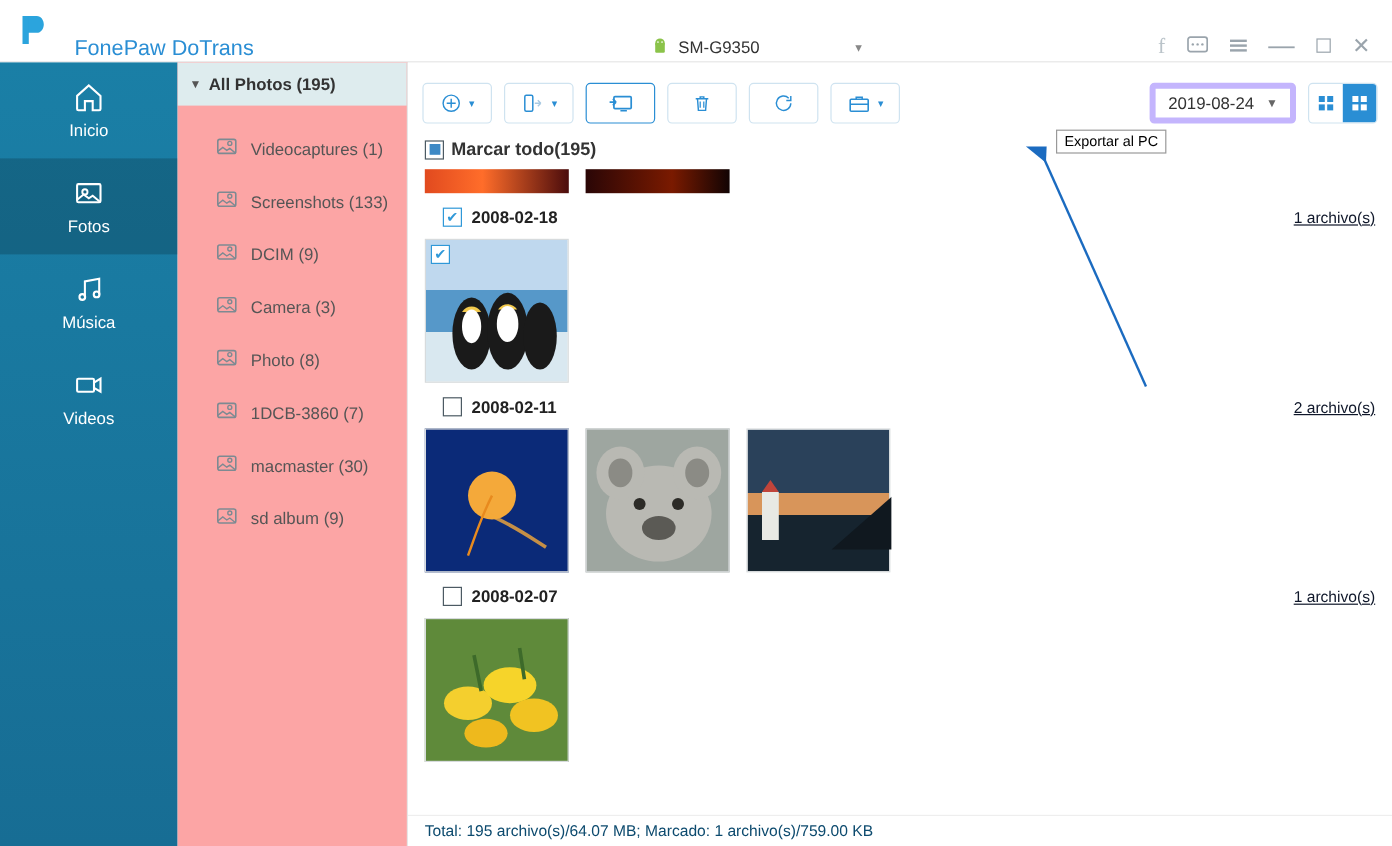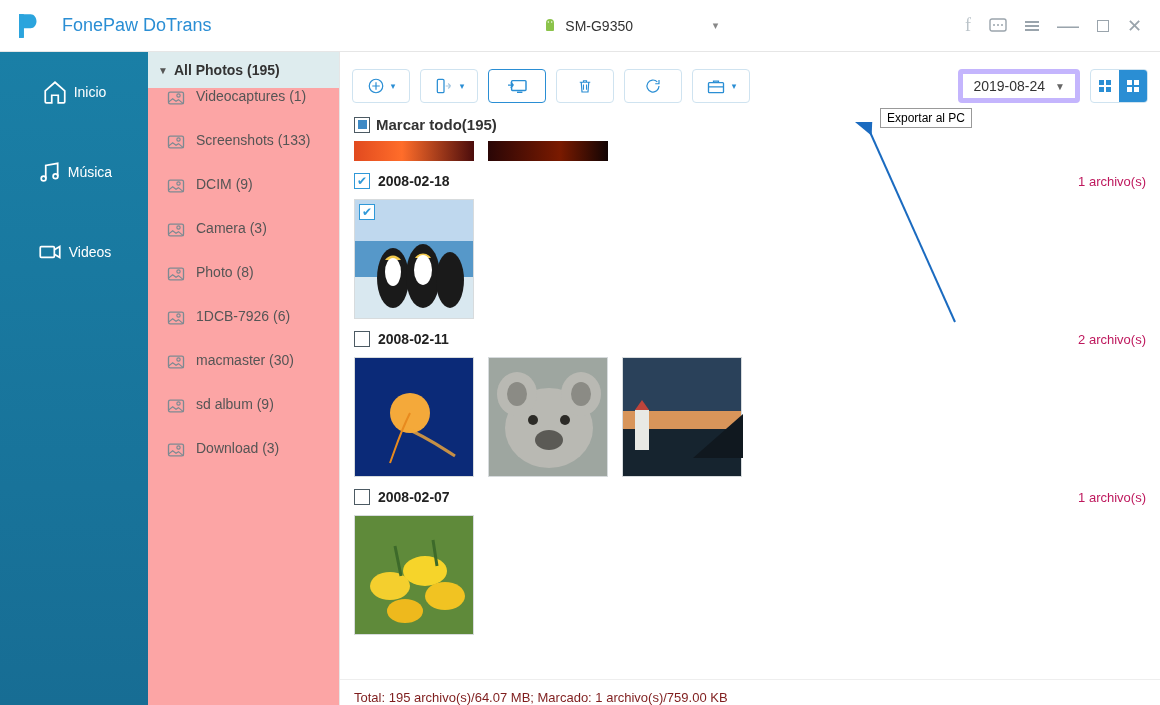--- a/index.html
+++ b/index.html
@@ -1,44 +1,44 @@
 <!DOCTYPE html>
 <html><head>
 <meta charset="utf-8">
 <style>
 * { box-sizing: border-box; margin: 0; padding: 0; font-family: "Segoe UI", Arial, sans-serif; }
 body { width: 1160px; height: 705px; background: #fff; overflow: hidden; position: relative; }
 
 
-.titlebar { height: 52px; display: flex; align-items: center; border-bottom: 1px solid #e6e6e6; }
+.titlebar { height: 52px; display: flex; align-items: flex-end; border-bottom: 1px solid #e6e6e6; }
 .logo { width: 52px; height: 52px; display: flex; align-items: center; justify-content: center; }
 .app-title { color: #2a8ed4; font-size: 18px; font-weight: 400; margin-left: 10px; }
 .device-wrap { flex: 1; display: flex; justify-content: center; }
 .device-sel { display: flex; align-items: center; gap: 8px; font-size: 14px; color: #333; padding: 4px 8px; cursor: pointer; min-width: 180px; justify-content: center; position: relative; }
 .device-sel .chev { position: absolute; right: -40px; color: #888; font-size: 11px; }
 .win-ctrls { display: flex; align-items: center; gap: 18px; padding-right: 18px; color: #9aa4ac; }
 .win-ctrls span { cursor: pointer; font-size: 16px; display:flex; align-items:center; }
 .win-ctrls .sq { width: 12px; height: 12px; border: 1.5px solid #9aa4ac; display: inline-block; }
 .win-ctrls .x { font-size: 18px; }
 .win-ctrls .bars{display:flex;flex-direction:column;gap:2px}
 .win-ctrls .bars i{width:14px;height:2px;background:#9aa4ac;display:block}
 
 
 .app-body { display: flex; height: calc(705px - 52px); }
 .nav { width: 148px; background: linear-gradient(#1a7fa6,#176d94); color: #fff; }
-.nav-item { display: flex; flex-direction: row; align-items: center; justify-content: center; height: 80px; cursor: pointer; gap: 6px; font-size: 14px; }
+.nav-item { display: flex; flex-direction: column; align-items: center; justify-content: center; height: 80px; cursor: pointer; gap: 6px; font-size: 14px; }
 .nav-item.active { background: rgba(0,0,0,0.18); }
 .nav-item svg { stroke: #fff; fill: none; }
 
 
 .album-col { width: 192px; background: #fca5a5; border-right: 1px solid #e6e6e6; overflow-y:auto; }
 .album-hdr { height: 36px; display: flex; align-items: center; background: #deecee; font-weight: 700; font-size: 14px; color: #333; padding-left: 10px; gap: 6px; }
 .album-hdr::before{content:"▼"; font-size:10px; color:#555;}
 .album-list { }
-.album-li { display: flex; align-items: flex-start; height: 44px; padding-left: 18px; gap: 10px; font-size: 14px; color: #555; cursor: pointer; }
+.album-li { display: flex; align-items: flex-end; height: 44px; padding-left: 31px; gap: 10px; font-size: 14px; color: #555; cursor: pointer; }
 .album-ico { width: 20px; height: 20px; flex-shrink:0; }
 .album-ico svg{stroke:#7d8a92;}
 
 
 .content { flex: 1; display: flex; flex-direction: column; position: relative; }
 .toolbar { height: 48px; display: flex; align-items: center; padding: 0 12px; gap: 10px; margin-top:10px; }
 .tbtn { height: 34px; min-width: 58px; border: 1px solid #cfe3f0; border-radius: 4px; background: #fff; display: flex; align-items: center; justify-content: center; cursor: pointer; color: #2a8ed4; gap: 6px; }
 .tbtn.active{border-color:#2a8ed4;}
 .tbtn .caret{font-size:9px;color:#2a8ed4;}
 .toolbar-spacer{flex:1;}
@@ -49,31 +49,31 @@
 
 .tooltip{position:absolute; left:540px; top:56px; border:1px solid #999; background:#fff; font-size:12px; padding:2px 6px; z-index:10;}
 
 .photo-area { flex:1; overflow-y:auto; padding: 0 14px 10px 14px; }
 .mark-all { display:flex; align-items:center; gap:6px; margin: 6px 0 8px 0; font-size:15px; font-weight:700; color:#333;}
 .cb{width:16px;height:16px;border:1.5px solid #4c5a63;display:inline-flex;align-items:center;justify-content:center;flex-shrink:0;background:#fff;}
 .cb.partial::after{content:"";width:9px;height:9px;background:#3d89c5;}
 .cb.checked{border-color:#2f98d8;}
 .cb.checked::after{content:"✔";color:#2f98d8;font-size:12px;line-height:1;}
 
-.group-hdr{display:flex;align-items:center;gap:8px;margin-top:12px;font-size:14px;}
+.group-hdr{display:flex;align-items:center;gap:8px;margin-top:12px;font-size:14px;margin-left:15px;}
 .group-hdr .date{font-weight:700;color:#222;}
-.group-hdr .cnt{margin-left:auto;color:#be185d;font-size:13px;}
+.group-hdr .cnt{margin-left:auto;color:#0f172a;font-size:13px;text-decoration:underline;}
 .thumbs{display:flex;gap:14px;margin-top:10px;}
 .thumb{width:120px;height:120px;border:1px solid #d7dbdd;position:relative;}
 .thumb .tcb{position:absolute;left:4px;top:4px;}
 
 .stripe{display:flex;gap:14px;}
 .stripe .s{width:120px;height:20px;}
 
-.status{height:26px;display:flex;align-items:flex-end;padding:0 14px;font-size:13px;color:#7f1d1d;border-top:1px solid #eee;}
+.status{height:26px;display:flex;align-items:center;padding:0 14px;font-size:13px;color:#0c4a6e;border-top:1px solid #eee;}
 
 .arrow{position:absolute;pointer-events:none;z-index:9;}
 
 
 svg{display:block}
 </style>
 </head>
 <body>
 
 <div class="titlebar">
@@ -125,20 +125,28 @@
 
 <div class="app-body">
 
   <div class="nav">
     <div class="nav-item">
       <svg width="26" height="26" viewBox="0 0 24 24">
           <path d="M3 11l9-8 9 8v10a1 1 0 0 1-1 1h-5v-7h-6v7H4a1 1 0 0 1-1-1V11z" stroke-width="1.6"></path>
         </svg>
       <span>Inicio</span>
     </div>
+    <div class="nav-item active">
+      <svg width="26" height="26" viewBox="0 0 24 24">
+          <rect x="3" y="5" width="18" height="14" rx="1" stroke-width="1.6"></rect>
+          <circle cx="9" cy="11" r="2" stroke-width="1.5"></circle>
+          <path d="M3 17l5-4 4 3 3-2 6 5" stroke-width="1.5"></path>
+        </svg>
+      <span>Fotos</span>
+    </div>
     <div class="nav-item">
       <svg width="26" height="26" viewBox="0 0 24 24">
           <path d="M9 18V6l11-2v12" stroke-width="1.6"></path>
           <circle cx="7" cy="18" r="2.2" stroke-width="1.6"></circle>
           <circle cx="18" cy="16" r="2.2" stroke-width="1.6"></circle>
         </svg>
       <span>Música</span>
     </div>
     <div class="nav-item">
       <svg width="26" height="26" viewBox="0 0 24 24">
@@ -205,51 +213,41 @@
           <span>Photo (8)</span>
         </div>
         <div class="album-li">
           <span class="album-ico">
             <svg width="20" height="20" viewBox="0 0 24 24" fill="none">
               <rect x="3" y="5" width="18" height="14" rx="2" stroke-width="1.6"></rect>
               <path d="M15 11a2 2 0 1 0 0-4 2 2 0 0 0 0 4z" stroke-width="1.4"></path>
               <path d="M3 17l5-4 4 3 3-2 6 5" stroke-width="1.4"></path>
             </svg>
           </span>
-          <span>1DCB-7926 (6)</span>
+          <span>1DCB-3860 (7)</span>
         </div>
         <div class="album-li">
           <span class="album-ico">
             <svg width="20" height="20" viewBox="0 0 24 24" fill="none">
               <rect x="3" y="5" width="18" height="14" rx="2" stroke-width="1.6"></rect>
               <path d="M15 11a2 2 0 1 0 0-4 2 2 0 0 0 0 4z" stroke-width="1.4"></path>
               <path d="M3 17l5-4 4 3 3-2 6 5" stroke-width="1.4"></path>
             </svg>
           </span>
           <span>macmaster (30)</span>
         </div>
         <div class="album-li">
           <span class="album-ico">
             <svg width="20" height="20" viewBox="0 0 24 24" fill="none">
               <rect x="3" y="5" width="18" height="14" rx="2" stroke-width="1.6"></rect>
               <path d="M15 11a2 2 0 1 0 0-4 2 2 0 0 0 0 4z" stroke-width="1.4"></path>
               <path d="M3 17l5-4 4 3 3-2 6 5" stroke-width="1.4"></path>
             </svg>
           </span>
           <span>sd album (9)</span>
-        </div>
-        <div class="album-li">
-          <span class="album-ico">
-            <svg width="20" height="20" viewBox="0 0 24 24" fill="none">
-              <rect x="3" y="5" width="18" height="14" rx="2" stroke-width="1.6"></rect>
-              <path d="M15 11a2 2 0 1 0 0-4 2 2 0 0 0 0 4z" stroke-width="1.4"></path>
-              <path d="M3 17l5-4 4 3 3-2 6 5" stroke-width="1.4"></path>
-            </svg>
-          </span>
-          <span>Download (3)</span>
         </div>
       </div>
   </div>
 
   <div class="content">
     <div class="toolbar">
       <div class="tbtn">
         <svg width="18" height="18" viewBox="0 0 24 24">
             <circle cx="12" cy="12" r="9" fill="none" stroke="#2a8ed4" stroke-width="1.6"></circle>
             <path d="M12 7v10M7 12h10" stroke="#2a8ed4" stroke-width="1.6"></path>

